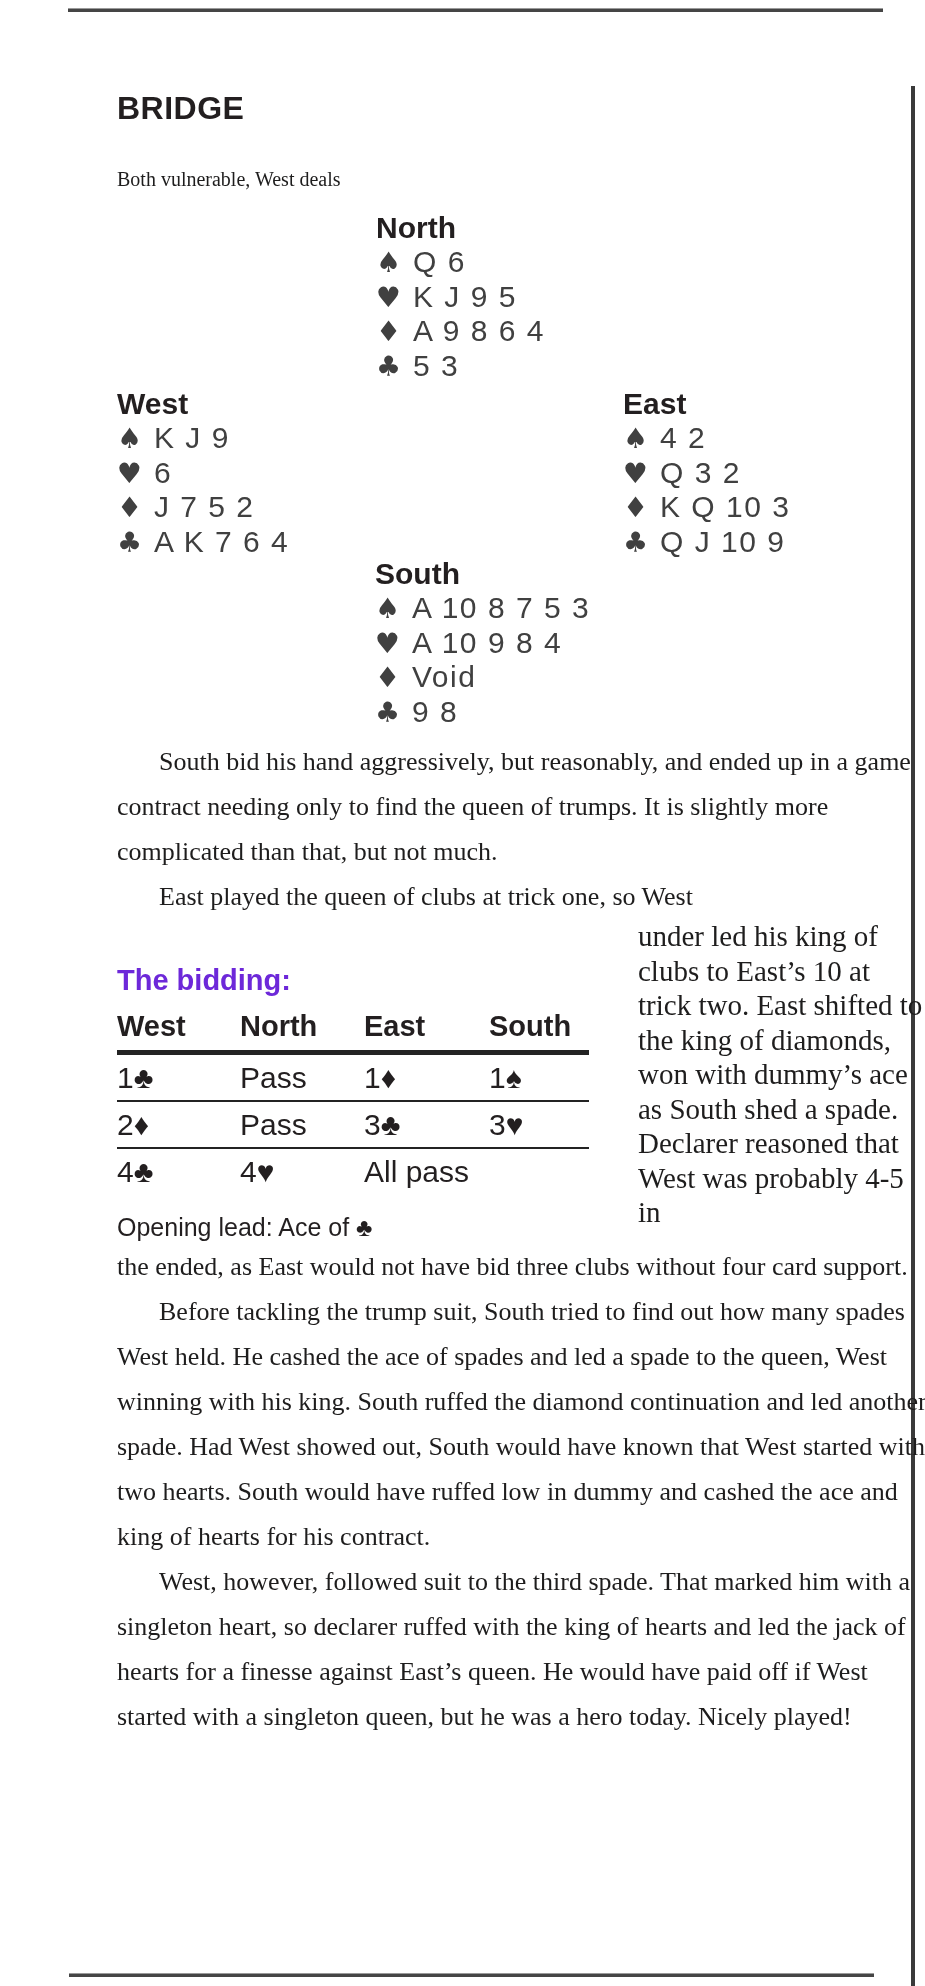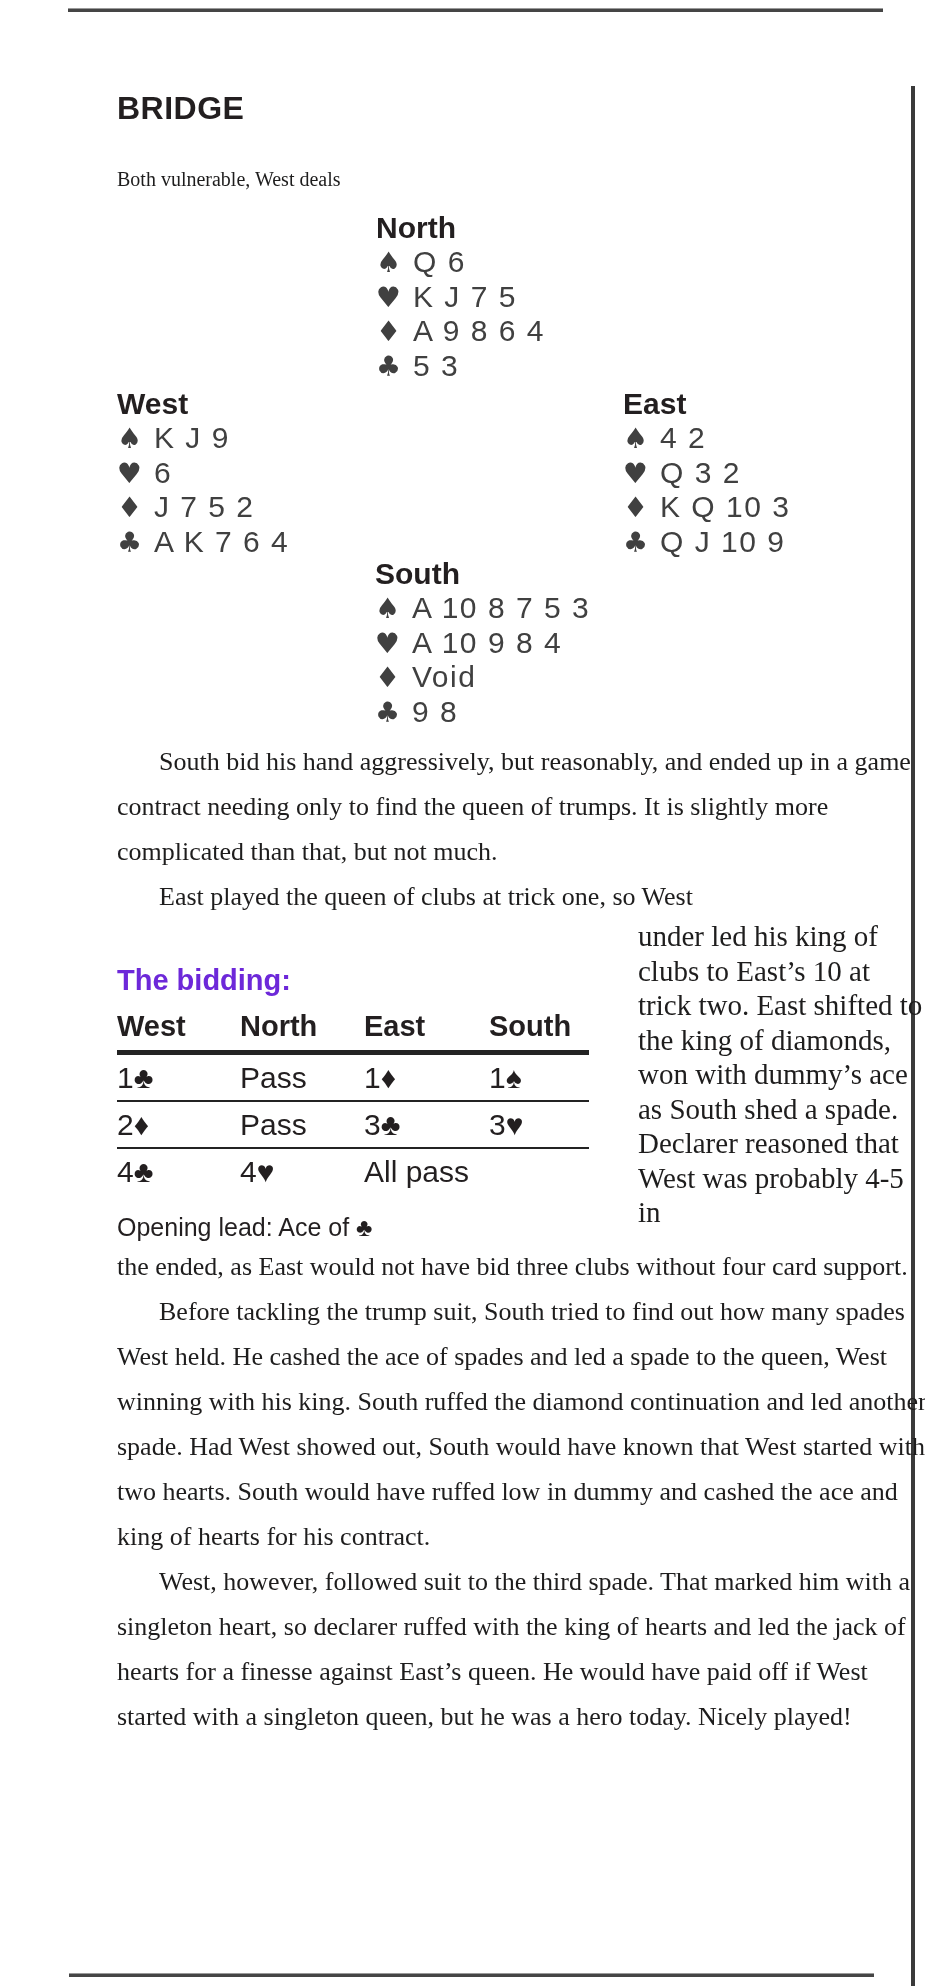--- a/index.html
+++ b/index.html
@@ -162,21 +162,21 @@
 
     <div class="column-title">BRIDGE</div>
 
     <div class="deal-info">Both vulnerable, West deals</div>
 
     <div class="diagram">
 
       <div class="hand hand-north">
         <div class="hand-label">North</div>
         <div class="card-row"><span class="suit-sym">♠</span><span class="card-vals">Q 6</span></div>
-        <div class="card-row"><span class="suit-sym">♥</span><span class="card-vals">K J 7 5</span></div>
+        <div class="card-row"><span class="suit-sym">♥</span><span class="card-vals">K J 9 5</span></div>
         <div class="card-row"><span class="suit-sym">♦</span><span class="card-vals">A 9 8 6 4</span></div>
         <div class="card-row"><span class="suit-sym">♣</span><span class="card-vals">5 3</span></div>
       </div>
 
       <div class="hand hand-west">
         <div class="hand-label">West</div>
         <div class="card-row"><span class="suit-sym">♠</span><span class="card-vals">K J 9</span></div>
         <div class="card-row"><span class="suit-sym">♥</span><span class="card-vals">6</span></div>
         <div class="card-row"><span class="suit-sym">♦</span><span class="card-vals">J 7 5 2</span></div>
         <div class="card-row"><span class="suit-sym">♣</span><span class="card-vals">A K 7 6 4</span></div>

